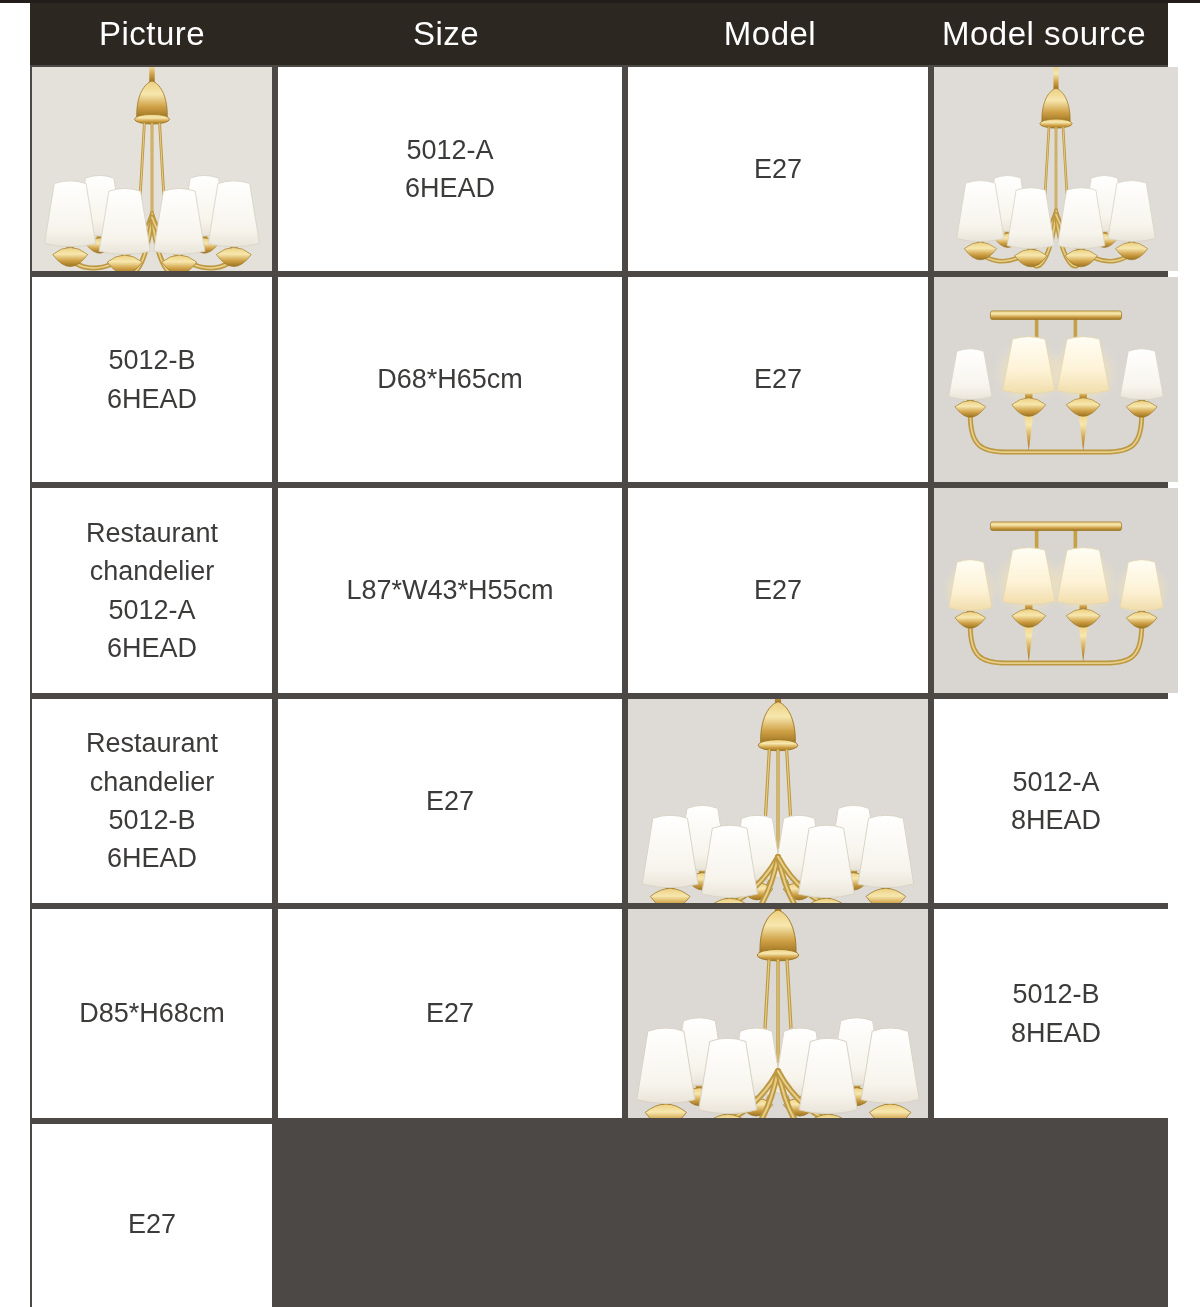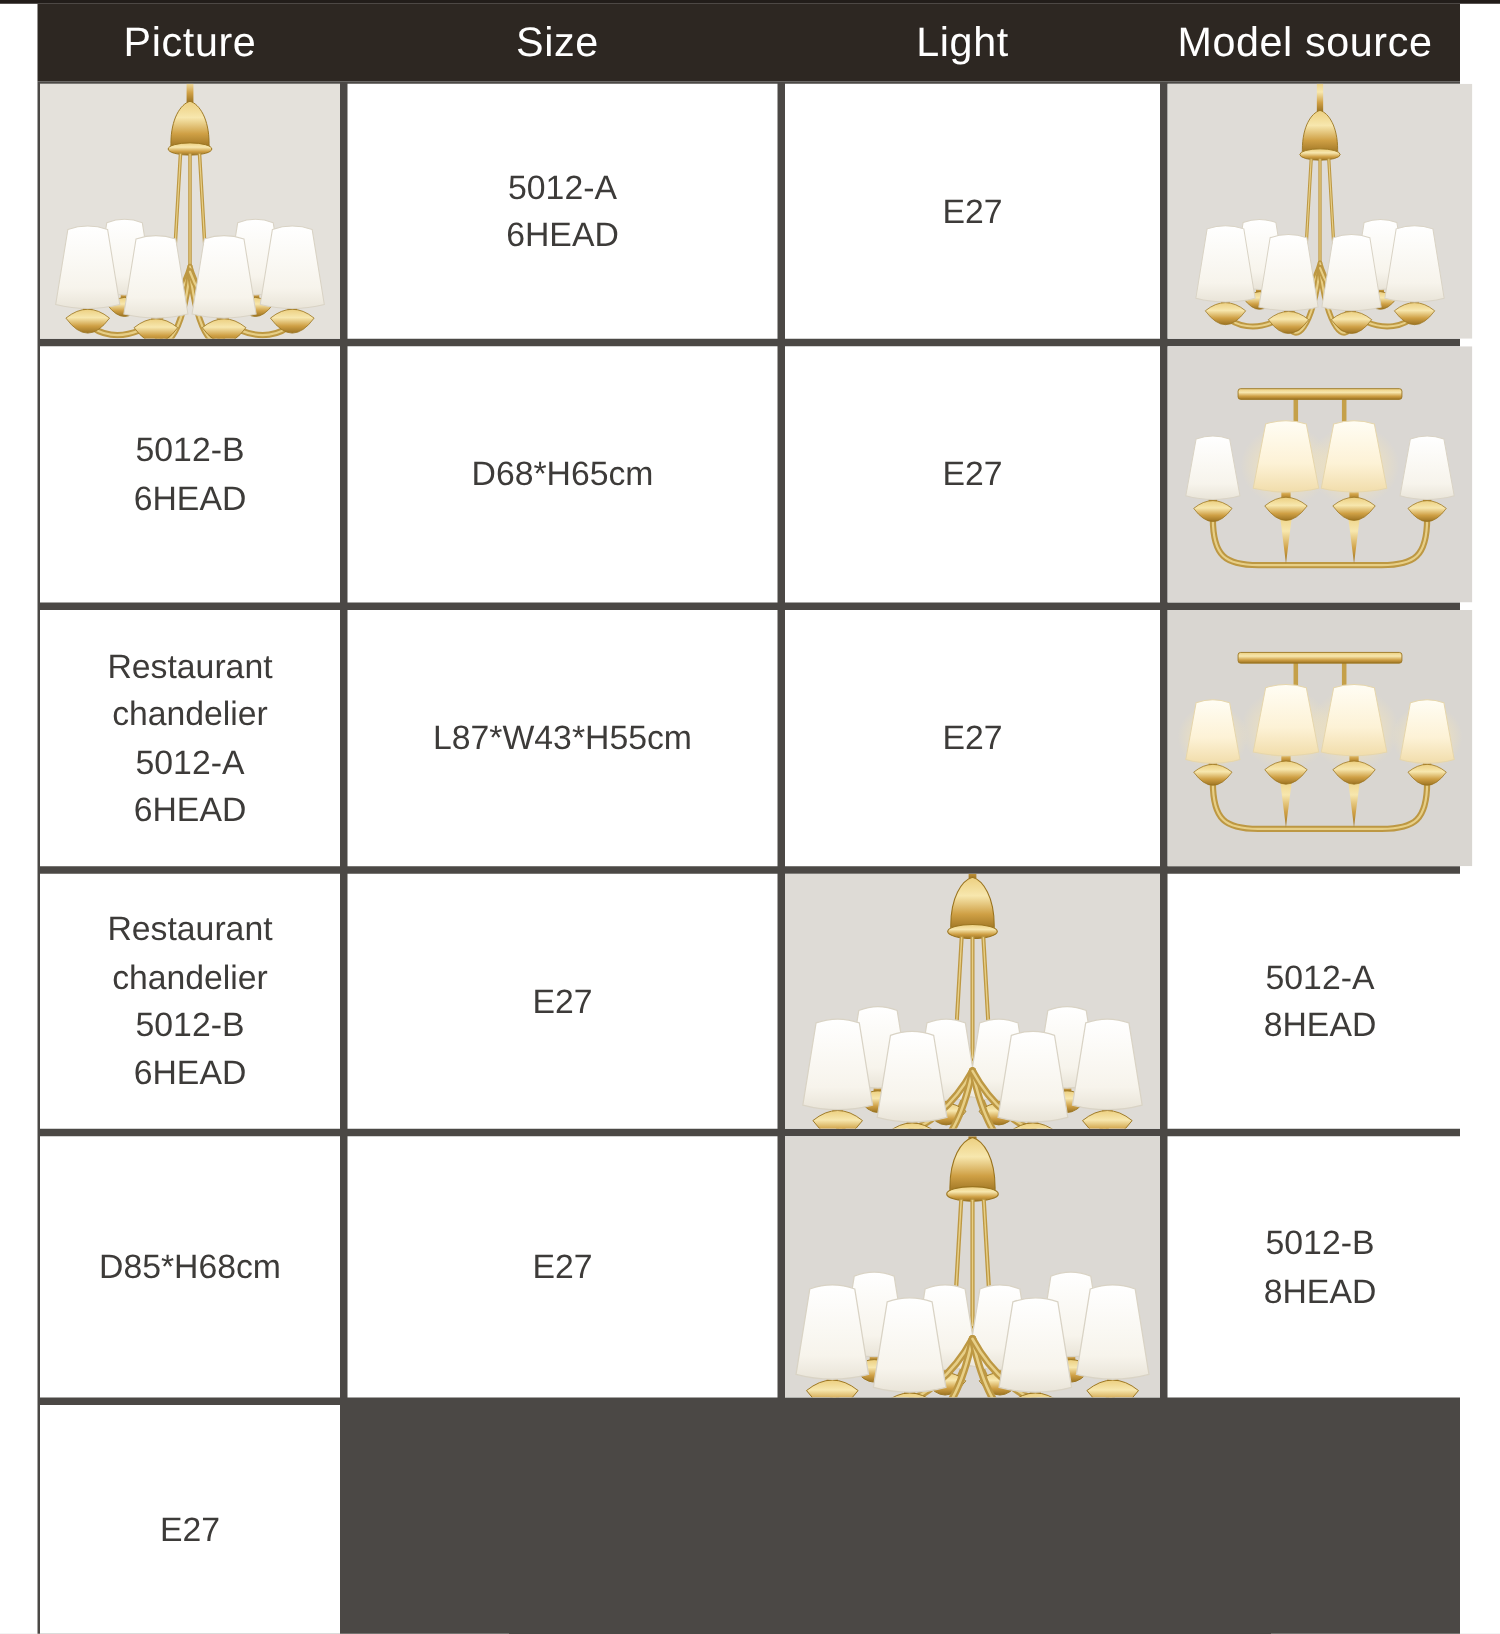--- a/index.html
+++ b/index.html
@@ -56,21 +56,21 @@
 </head>
 <body>
 
 <div class="top-line"></div>
 
 <div class="sheet">
 
   <div class="header-row">
     <div class="th">Picture</div>
     <div class="th">Size</div>
-    <div class="th">Light</div>
+    <div class="th">Model</div>
     <div class="th">Model source</div>
   </div>
 
   <div class="grid-body" id="grid-body">
       <div class="td pic-cell">
         <svg viewBox="0 0 242 206" preserveAspectRatio="xMidYMid slice" role="img">
           <defs>
     <linearGradient id="g0-gold" x1="0" y1="0" x2="0" y2="1">
       <stop offset="0" stop-color="#eccf80"></stop>
               <stop offset="0.35" stop-color="#f7e7ae"></stop>

